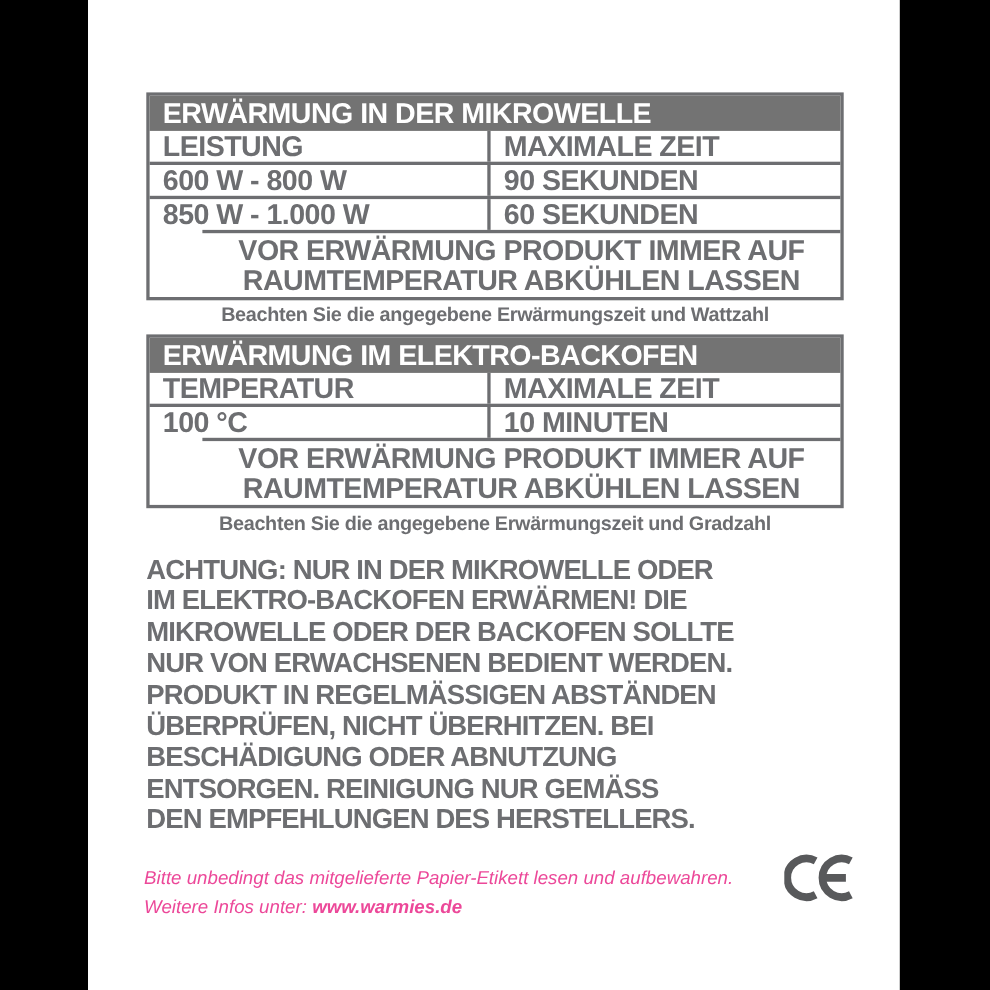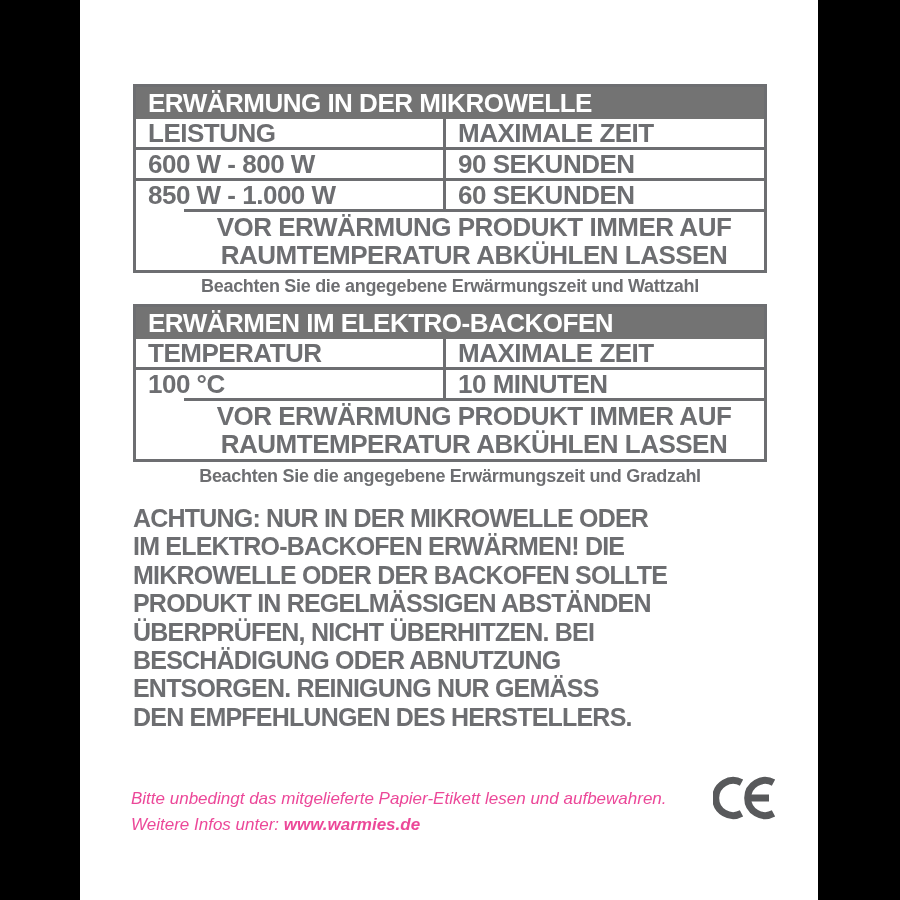--- a/index.html
+++ b/index.html
@@ -73,40 +73,41 @@
     <div class="lt-cell c2">60 SEKUNDEN</div>
   </div>
   <div class="lt-notice">
     <div>VOR ERWÄRMUNG PRODUKT IMMER AUF</div>
     <div>RAUMTEMPERATUR ABKÜHLEN LASSEN</div>
   </div>
 </div>
 <div class="lt-caption" style="top:276px;">Beachten Sie die angegebene Erwärmungszeit und Wattzahl</div>
 
 <div class="label-table" style="top:304px;">
-  <div class="lt-header">ERWÄRMEN IM ELEKTRO-BACKOFEN</div>
+  <div class="lt-header">ERWÄRMUNG IM ELEKTRO-BACKOFEN</div>
   <div class="lt-row first">
     <div class="lt-cell c1">TEMPERATUR</div>
     <div class="lt-cell c2">MAXIMALE ZEIT</div>
   </div>
   <div class="lt-row">
     <div class="lt-cell c1">100 °C</div>
     <div class="lt-cell c2">10 MINUTEN</div>
   </div>
   <div class="lt-notice">
     <div>VOR ERWÄRMUNG PRODUKT IMMER AUF</div>
     <div>RAUMTEMPERATUR ABKÜHLEN LASSEN</div>
   </div>
 </div>
 <div class="lt-caption" style="top:466px;">Beachten Sie die angegebene Erwärmungszeit und Gradzahl</div>
 
 <div class="warning-block">
   <div>ACHTUNG: NUR IN DER MIKROWELLE ODER</div>
   <div>IM ELEKTRO-BACKOFEN ERWÄRMEN! DIE</div>
   <div>MIKROWELLE ODER DER BACKOFEN SOLLTE</div>
+  <div>NUR VON ERWACHSENEN BEDIENT WERDEN.</div>
   <div>PRODUKT IN REGELMÄSSIGEN ABSTÄNDEN</div>
   <div>ÜBERPRÜFEN, NICHT ÜBERHITZEN. BEI</div>
   <div>BESCHÄDIGUNG ODER ABNUTZUNG</div>
   <div>ENTSORGEN. REINIGUNG NUR GEMÄSS</div>
   <div>DEN EMPFEHLUNGEN DES HERSTELLERS.</div>
 </div>
 
 <div class="footer-block">
   <div>Bitte unbedingt das mitgelieferte Papier-Etikett lesen und aufbewahren.</div>
   <div><span>Weitere Infos unter: </span><span class="footer-url">www.warmies.de</span></div>

